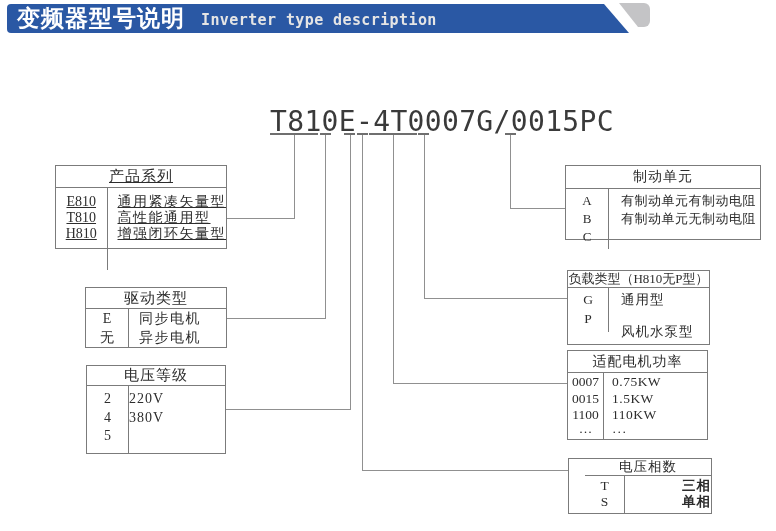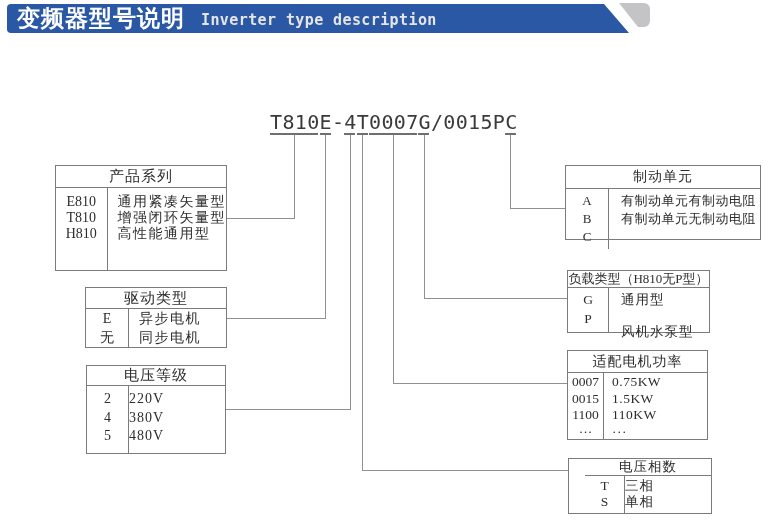--- a/index.html
+++ b/index.html
@@ -27,41 +27,41 @@
   }
   .banner-en {
     font-family:"DejaVu Sans Mono","Liberation Mono",monospace; font-weight:bold;
     font-size:15px; letter-spacing:0.4px; color:#e5e5e5; margin-left:16px; margin-top:2px;
   }
 
   
   .model {
     position:absolute; left:270px; top:111px; line-height:22px;
     font-family:"DejaVu Sans Mono","Liberation Mono",monospace;
-    font-size:20px; letter-spacing:0.34px; color:#3a3a3a; white-space:pre;
+    font-size:28px; letter-spacing:0.34px; color:#3a3a3a; white-space:pre;
   }
   .u { position:absolute; top:133px; height:2px; background:#6f6f6f; }
 
   
   .vline { position:absolute; width:1px; background:#909090; }
   .hline { position:absolute; height:1px; background:#909090; }
 
   
   .tbl { position:absolute; border:1px solid #7b7b7b; box-sizing:border-box; background:#ffffff; }
   .tbl-hdr {
     box-sizing:border-box; border-bottom:1px solid #7b7b7b; width:100%;
     display:flex; align-items:center; justify-content:center; letter-spacing:1px;
   }
   .tbl-body { display:flex; width:100%; box-sizing:border-box; }
   .col-code { box-sizing:border-box; border-right:1px solid #7b7b7b; text-align:center; }
   .col-desc { flex:1; box-sizing:border-box; }
   .row { white-space:nowrap; }
 
   
-  .t1 { left:55px; top:165px; width:172px; height:106px; }
+  .t1 { left:55px; top:165px; width:172px; height:84px;text-decoration:underline; }
   .t1 .tbl-hdr { height:22px; font-size:15px; }
   .t1 .tbl-body { height:82px; }
   .t1 .col-code { width:52px; }
   .t1 .row { line-height:16px; font-size:14px; }
   .t1 .col-code .row:first-child, .t1 .col-desc .row:first-child { margin-top:6px; }
   .t1 .col-desc .row { padding-left:10px; letter-spacing:1.5px; }
 
   
   .t2 { left:85px; top:287px; width:142px; height:61px; }
   .t2 .tbl-hdr { height:21px; font-size:15px; }
@@ -83,21 +83,21 @@
   
   .t4 { left:565px; top:165px; width:196px; height:75px; }
   .t4 .tbl-hdr { height:23px; font-size:14px; }
   .t4 .tbl-body { height:60px; }
   .t4 .col-code { width:43px; }
   .t4 .row { line-height:18px; font-size:13px; }
   .t4 .col-code .row:first-child, .t4 .col-desc .row:first-child { margin-top:3px; }
   .t4 .col-desc .row { padding-left:12px; letter-spacing:0.5px; }
 
   
-  .t5 { left:567px; top:270px; width:143px; height:63px; }
+  .t5 { left:567px; top:270px; width:143px; height:75px; }
   .t5 .tbl-hdr { height:17px; font-size:13px; letter-spacing:0; }
   .t5 .tbl-body { height:44px; }
   .t5 .col-code { width:41px; }
   .t5 .row { line-height:19px; font-size:13.5px; }
   .t5 .col-code .row:first-child, .t5 .col-desc .row:first-child { margin-top:2px; }
   .t5 .col-desc .row { padding-left:12px; letter-spacing:1px;margin-top:13px; }
 
   
   .t6 { left:567px; top:350px; width:141px; height:90px; }
   .t6 .tbl-hdr { height:22px; font-size:14px; }
@@ -107,21 +107,21 @@
   .t6 .col-code .row:first-child, .t6 .col-desc .row:first-child { margin-top:1px; }
   .t6 .col-desc .row { padding-left:8px; letter-spacing:0.5px; }
 
   
   .t7 { left:568px; top:458px; width:144px; height:56px;padding-left:16px; }
   .t7 .tbl-hdr { height:17px; font-size:13.5px; }
   .t7 .tbl-body { height:37px; }
   .t7 .col-code { width:40px; }
   .t7 .row { line-height:15.5px; font-size:13.5px; }
   .t7 .col-code .row:first-child, .t7 .col-desc .row:first-child { margin-top:2px; }
-  .t7 .col-desc .row { text-align:left; letter-spacing:1px; }
+  .t7 .col-desc .row { text-align:right; letter-spacing:1px;font-weight:bold; }
 </style>
 </head>
 <body>
 
 <div class="canvas">
 
   <div class="banner">
     <div class="banner-gray"></div>
     <div class="banner-blue">
       <span class="banner-zh">变频器型号说明</span>
@@ -163,52 +163,51 @@
   <div class="tbl t1">
     <div class="tbl-hdr">产品系列</div>
     <div class="tbl-body">
       <div class="col-code">
         <div class="row">E810</div>
         <div class="row">T810</div>
         <div class="row">H810</div>
       </div>
       <div class="col-desc">
         <div class="row">通用紧凑矢量型</div>
+        <div class="row">高性能通用型</div>
         <div class="row">增强闭环矢量型</div>
-        <div class="row">高性能通用型</div>
       </div>
     </div>
   </div>
 
   <div class="tbl t2">
     <div class="tbl-hdr">驱动类型</div>
     <div class="tbl-body">
       <div class="col-code">
         <div class="row">E</div>
         <div class="row">无</div>
       </div>
       <div class="col-desc">
+        <div class="row">同步电机</div>
         <div class="row">异步电机</div>
-        <div class="row">同步电机</div>
       </div>
     </div>
   </div>
 
   <div class="tbl t3">
     <div class="tbl-hdr">电压等级</div>
     <div class="tbl-body">
       <div class="col-code">
         <div class="row">2</div>
         <div class="row">4</div>
         <div class="row">5</div>
       </div>
       <div class="col-desc">
         <div class="row">220V</div>
         <div class="row">380V</div>
-        <div class="row">480V</div>
       </div>
     </div>
   </div>
 
   <div class="tbl t4">
     <div class="tbl-hdr">制动单元</div>
     <div class="tbl-body">
       <div class="col-code">
         <div class="row">A</div>
         <div class="row">B</div>

